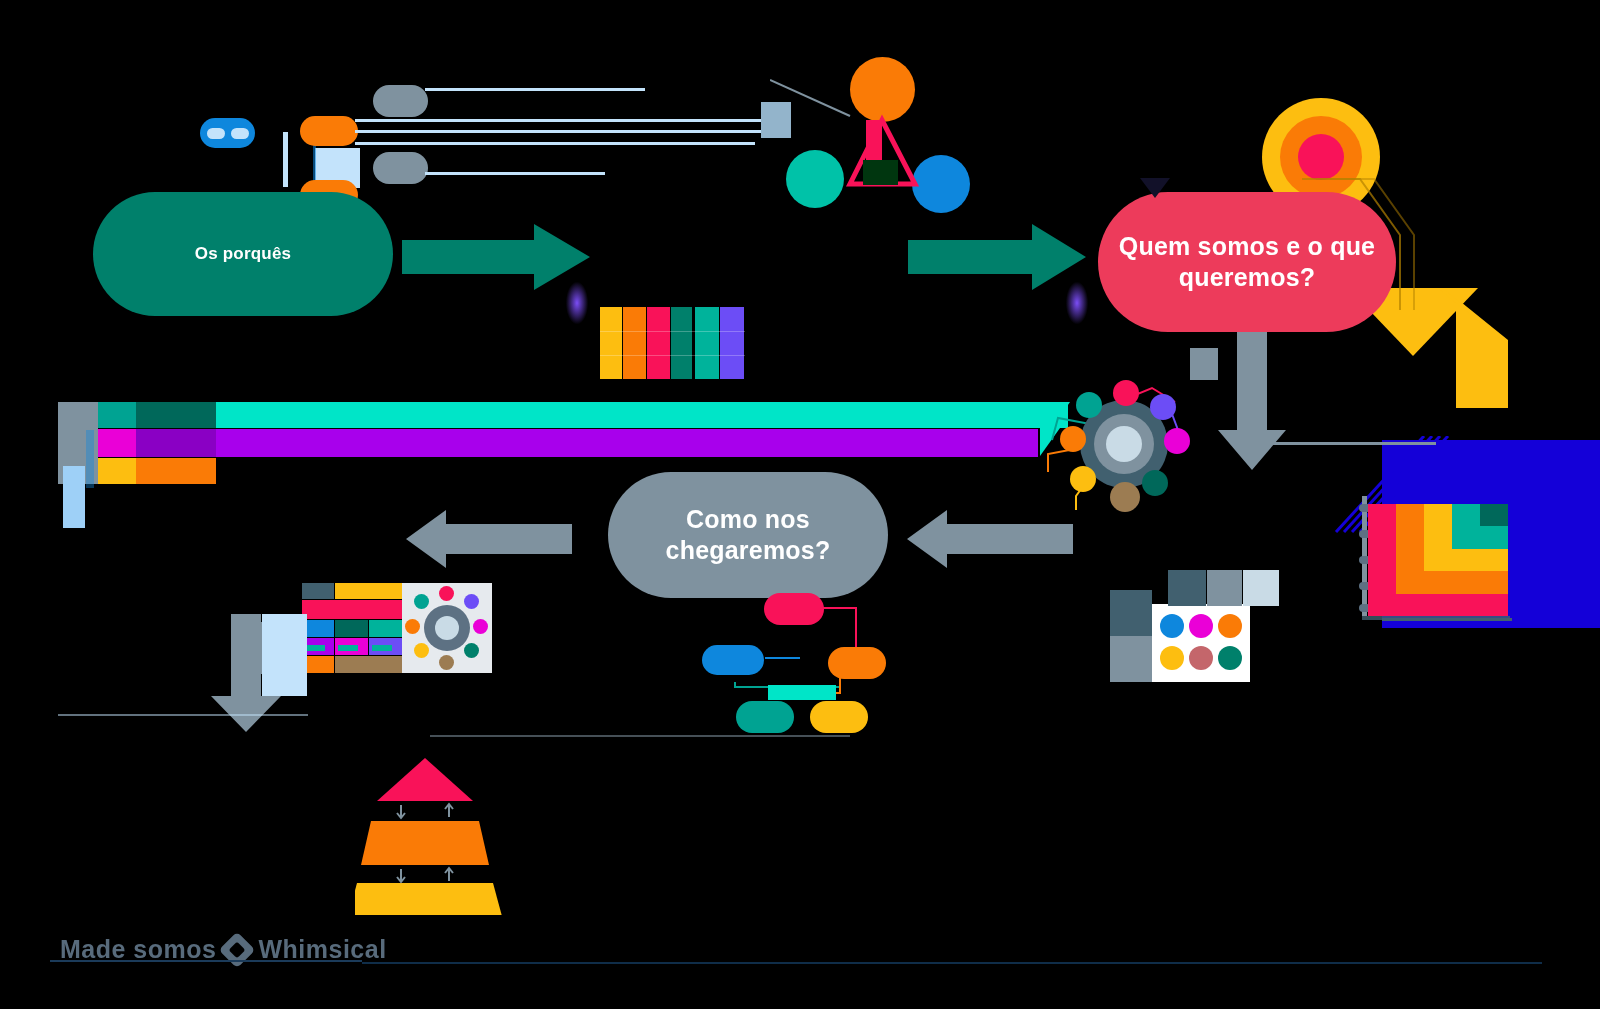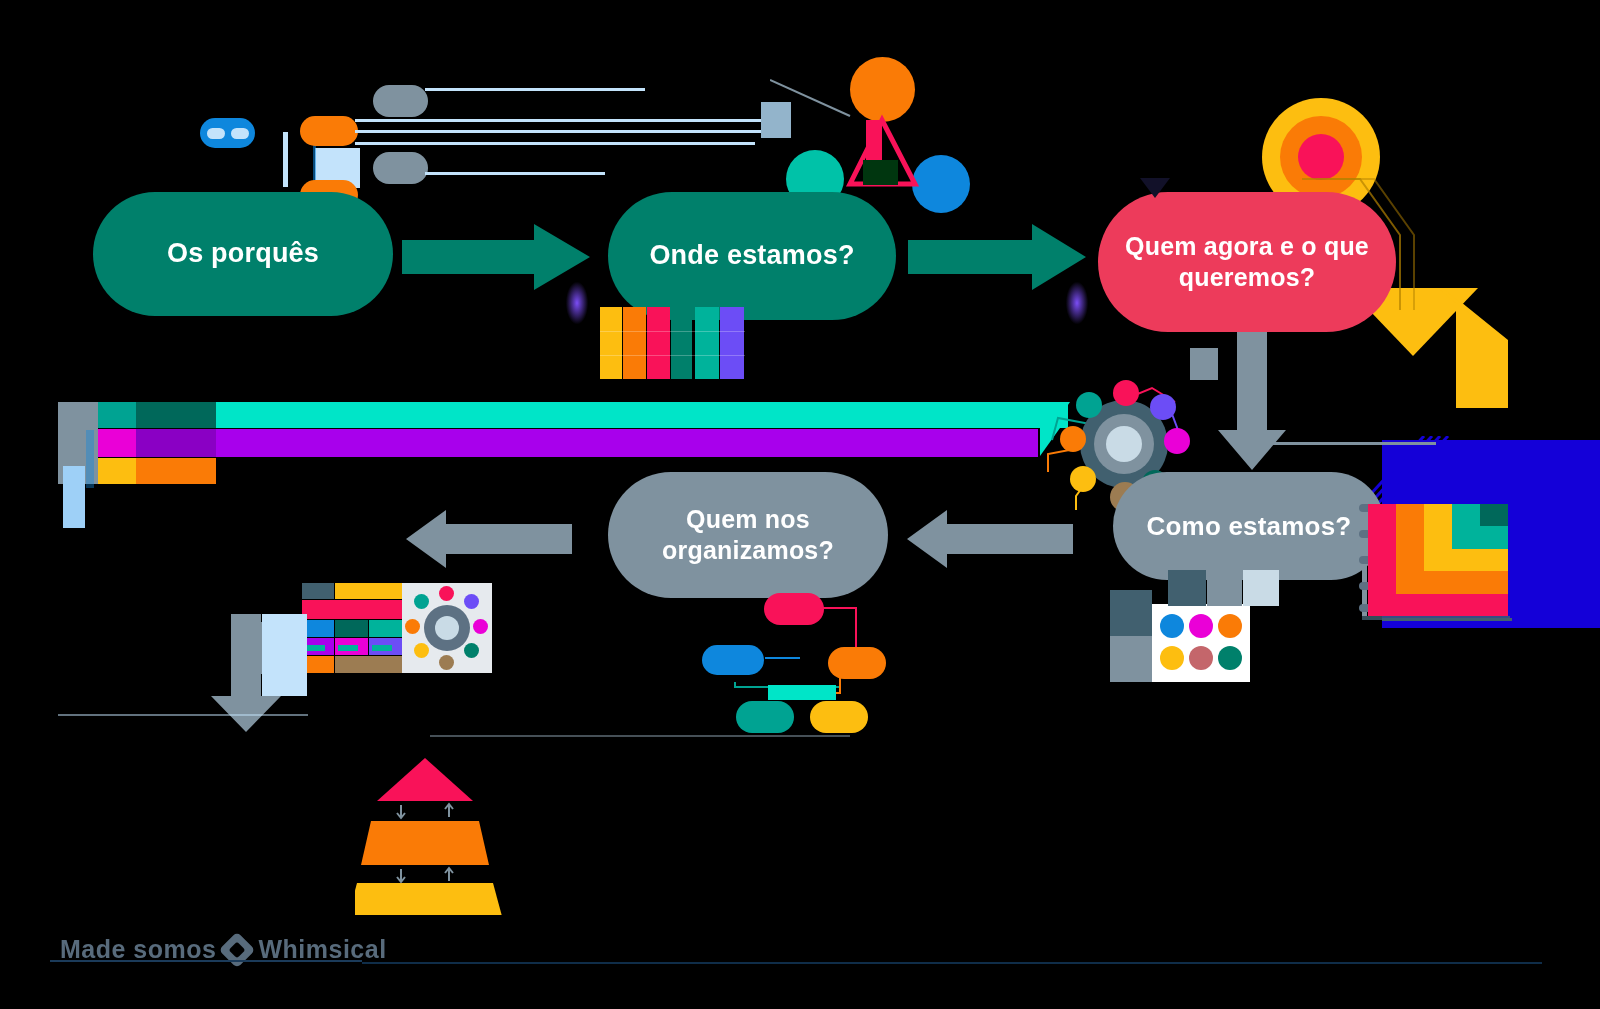--- a/index.html
+++ b/index.html
@@ -125,38 +125,35 @@
   <svg class="abs" style="left:1348px; top:288px;" width="160" height="140" viewBox="0 0 160 140">
     <polygon points="0,0 130,0 65,68" fill="#fdbe10"></polygon>
     <polygon points="108,10 160,52 160,120 108,120" fill="#fdbe10"></polygon>
     <polyline points="92,0 160,55" fill="none" stroke="#fdbe10" stroke-width="3"></polyline>
   </svg>
   <svg class="abs" style="left:1300px; top:175px;" width="180" height="140" viewBox="0 0 180 140">
     <polyline points="2,4 60,4 100,60 100,135" fill="none" stroke="#b38100" stroke-width="2" opacity=".7"></polyline>
     <polyline points="16,4 74,4 114,60 114,135" fill="none" stroke="#b38100" stroke-width="2" opacity=".5"></polyline>
   </svg>
 
-  <div class="node" style="left:93px; top:192px; width:300px; height:124px; border-radius:62px; background:#00806b; font-size:27px;">
+  <div class="node" style="left:93px; top:192px; width:300px; height:124px; border-radius:62px; background:#00806b; font-size:17px;">
     <span>Os porquês</span>
   </div>
 
   <svg class="blockarrow" style="left:402px; top:222px;" width="190" height="70" viewBox="0 0 190 70">
     <polygon points="0,18 132,18 132,2 188,35 132,68 132,52 0,52" fill="#00806b"></polygon>
   </svg>
 
-  <div class="node" style="left:608px; top:192px; width:288px; height:128px; border-radius:64px; background:#00806b; font-size:27px;">
-    <span>Onde estamos?</span>
-  </div>
 
   <svg class="blockarrow" style="left:908px; top:222px;" width="180" height="70" viewBox="0 0 180 70">
     <polygon points="0,18 124,18 124,2 178,35 124,68 124,52 0,52" fill="#00806b"></polygon>
   </svg>
 
   <div class="node" style="left:1098px; top:192px; width:298px; height:140px; border-radius:70px; background:#ed3b5b; font-size:25px;">
-    <span>Quem agora e o que queremos?</span>
+    <span>Quem somos e o que queremos?</span>
   </div>
 
   <svg class="abs" style="left:1140px; top:178px;" width="40" height="24" viewBox="0 0 40 24">
     <polygon points="0,0 30,0 15,20" fill="#121129"></polygon>
   </svg>
 
   <div class="abs" style="left:600px; top:307px; width:145px; height:72px;">
     <div class="bar" style="left:0;   top:0;  width:22px; height:72px; background:#fdbe10;"></div>
     <div class="bar" style="left:23px; top:0;  width:23px; height:72px; background:#fa7b06;"></div>
     <div class="bar" style="left:47px; top:0;  width:23px; height:72px; background:#f91259;"></div>
@@ -225,23 +222,20 @@
     <div class="circ" style="left:81px; top:2px;  width:26px; height:26px; background:#f91259;"></div>
     <div class="circ" style="left:118px; top:16px; width:26px; height:26px; background:#6c4df6;"></div>
     <div class="circ" style="left:132px; top:50px; width:26px; height:26px; background:#ea00d7;"></div>
     <div class="circ" style="left:44px; top:14px; width:26px; height:26px; background:#00a392;"></div>
     <div class="circ" style="left:28px; top:48px; width:26px; height:26px; background:#fa7b06;"></div>
     <div class="circ" style="left:38px; top:88px; width:26px; height:26px; background:#fdbe10;"></div>
     <div class="circ" style="left:110px; top:92px; width:26px; height:26px; background:#00685a;"></div>
     <div class="circ" style="left:78px; top:104px; width:30px; height:30px; background:#9c7c52;"></div>
   </div>
 
-  <div class="node" style="left:1113px; top:472px; width:272px; height:108px; border-radius:54px; background:#7f929f; font-size:26px;">
-    <span>Como estamos?</span>
-  </div>
 
   <div class="abs" style="left:1362px; top:496px; width:148px; height:126px;">
     <div class="sq" style="left:0; top:0; width:5px; height:120px; background:#7f929f;"></div>
     <div class="sq" style="left:-3px; top:8px;  width:12px; height:8px; background:#5d7183; border-radius:4px;"></div>
     <div class="sq" style="left:-3px; top:34px; width:12px; height:8px; background:#5d7183; border-radius:4px;"></div>
     <div class="sq" style="left:-3px; top:60px; width:12px; height:8px; background:#5d7183; border-radius:4px;"></div>
     <div class="sq" style="left:-3px; top:86px; width:12px; height:8px; background:#5d7183; border-radius:4px;"></div>
     <div class="sq" style="left:-3px; top:108px; width:12px; height:8px; background:#5d7183; border-radius:4px;"></div>
     <div class="abs" style="left:6px; top:8px; width:140px; height:112px; display:grid; grid-template-columns:repeat(5,1fr); grid-template-rows:repeat(5,1fr);">
       <div style="background:#f91259;"></div>
@@ -290,21 +284,21 @@
   </div>
   <div class="abs" style="left:1168px; top:570px; width:38px; height:36px; background:#41606f;"></div>
   <div class="abs" style="left:1207px; top:570px; width:35px; height:36px; background:#7f929f;"></div>
   <div class="abs" style="left:1243px; top:570px; width:36px; height:36px; background:#c9dbe6;"></div>
 
   <svg class="blockarrow" style="left:905px; top:508px;" width="170" height="62" viewBox="0 0 170 62">
     <polygon points="168,16 42,16 42,2 2,31 42,60 42,46 168,46" fill="#7f929f"></polygon>
   </svg>
 
   <div class="node" style="left:608px; top:472px; width:280px; height:126px; border-radius:63px; background:#7f929f; font-size:25px;">
-    <span>Quem nos organizamos?</span>
+    <span>Como nos chegaremos?</span>
   </div>
 
   <div class="abs" style="left:680px; top:575px; width:200px; height:150px;">
     <svg class="abs" style="left:0; top:0;" width="200" height="150" viewBox="0 0 200 150">
       <g fill="none" stroke-width="2">
         <path d="M143 33 L176 33 L176 72" stroke="#f91259"></path>
         <path d="M85 83 L120 83" stroke="#0e87dd"></path>
         <path d="M160 100 L160 112 L55 112 L55 107" stroke="#00a392"></path>
         <path d="M160 100 L160 118 L95 118" stroke="#fa7b06"></path>
       </g>

